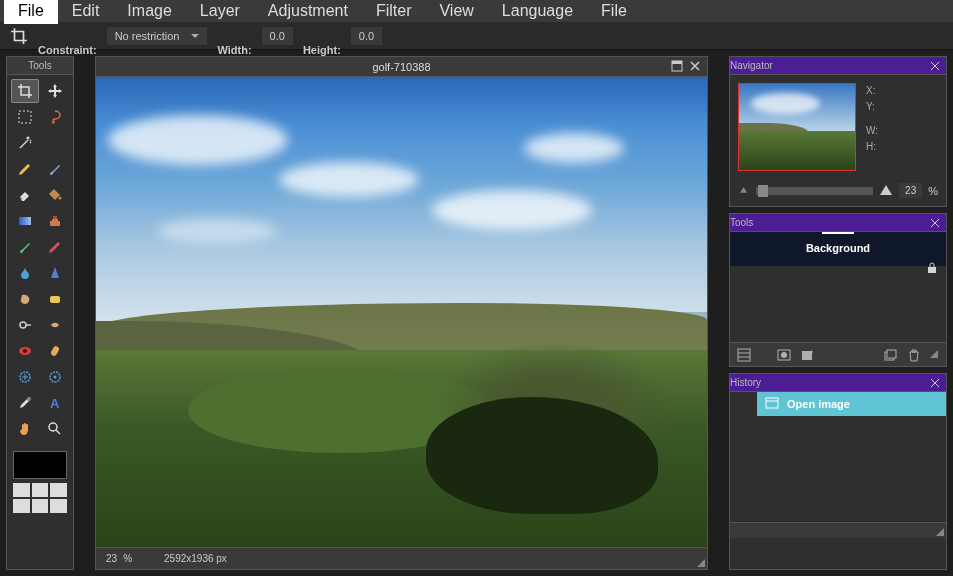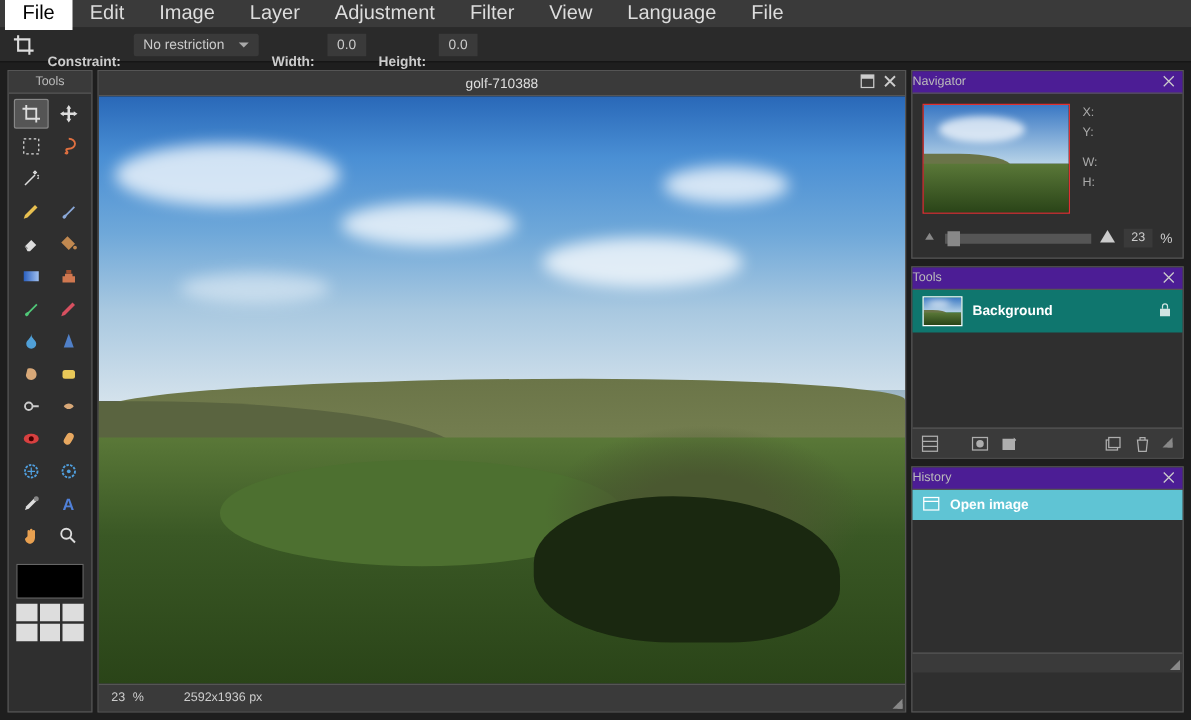--- a/index.html
+++ b/index.html
@@ -13,21 +13,21 @@
   
   .optbar { height: 28px; background: #2a2a2a; display: flex; align-items: center; padding: 0 10px; gap: 10px; border-bottom: 1px solid #111; }
   .optbar .icon { width: 18px; height: 18px; display: flex; align-items: center; justify-content: center; }
   .optbar label { font-size: 11px; color: #ccc; font-weight: bold; margin-top: 28px; }
   .optbar label:after { content: ":"; }
   .optbar .sel { background: #3a3a3a; padding: 3px 28px 3px 8px; border-radius: 2px; position: relative; font-size: 11px; }
   .optbar .sel:after { content: ""; position: absolute; right: 8px; top: 7px; border: 4px solid transparent; border-top-color: #aaa; }
   .optbar .numbox { background: #3a3a3a; padding: 3px 8px; font-size: 11px; min-width: 30px; }
   
   
-  .workspace { display: flex; height: calc(576px - 50px); padding: 6px; gap: 4px; }
+  .workspace { display: flex; height: calc(576px - 50px); padding: 6px; gap: 21px; }
   
   
   .tools-panel { width: 68px; background: #2f2f2f; border: 1px solid #555; display: flex; flex-direction: column; }
   .tools-panel .hdr { height: 18px; background: #3a3a3a; text-align: center; font-size: 10px; color: #bbb; line-height: 18px; border-bottom: 1px solid #555; }
   .tools-grid { display: grid; grid-template-columns: 1fr 1fr; padding: 4px; gap: 2px; }
   .tool { width: 28px; height: 24px; display: flex; align-items: center; justify-content: center; cursor: pointer; border-radius: 2px; }
   .tool.sel { background: #555; box-shadow: inset 0 0 0 1px #888; }
   .tool svg { width: 16px; height: 16px; }
   .swatch-area { padding: 6px; }
   .swatch-big { width: 54px; height: 28px; background: #000; border: 1px solid #666; }
@@ -68,30 +68,30 @@
   .nav-body { padding: 8px; display: flex; gap: 10px; }
   .nav-thumb { width: 118px; height: 88px; border: 1px solid #e03030; position: relative; overflow: hidden; }
   .nav-info { font-size: 10px; color: #aaa; line-height: 16px; }
   .nav-zoom { display: flex; align-items: center; padding: 4px 8px 8px; gap: 6px; }
   .nav-zoom .slider { flex: 1; height: 8px; background: #555; position: relative; }
   .nav-zoom .slider .thumb { position: absolute; left: 2px; top: -2px; width: 10px; height: 12px; background: #888; }
   .nav-zoom .val { background: #3a3a3a; padding: 2px 6px; font-size: 10px; }
   
   
   .layers-body { flex: 1; min-height: 110px; }
-  .layer-row { display: flex; align-items: center; background: #0f766e; color: #fff; height: 34px; padding: 0 8px; gap: 8px; font-size: 11px; font-weight: bold; }
+  .layer-row { display: flex; align-items: center; background: #0f172a; color: #fff; height: 34px; padding: 0 8px; gap: 8px; font-size: 11px; font-weight: bold; flex-direction: column; }
   .layer-thumb { width: 32px; height: 24px; border: 1px solid #fff; overflow: hidden; position: relative; }
   .layer-row .lock { margin-left: auto; opacity: 0.8; }
   .layers-foot { height: 24px; background: #3a3a3a; display: flex; align-items: center; padding: 0 6px; gap: 8px; border-top: 1px solid #555; }
   .layers-foot .spacer { flex: 1; }
   .licon { width: 16px; height: 16px; display: flex; align-items: center; justify-content: center; cursor: pointer; opacity: 0.8; }
   
   
   .hist-body { min-height: 130px; }
-  .hist-row { display: flex; align-items: center; background: #5fc4d4; color: #fff; height: 24px; padding: 0 8px; gap: 8px; font-size: 11px; font-weight: bold; }
+  .hist-row { display: flex; align-items: center; background: #5fc4d4; color: #fff; height: 24px; padding: 0 8px; gap: 8px; font-size: 11px; font-weight: bold; margin-left: 27px; }
   .hist-foot { height: 16px; background: #3a3a3a; border-top: 1px solid #555; position: relative; }
   
   .resize-grip { width: 10px; height: 10px; position: absolute; right: 2px; bottom: 2px; }
   .resize-grip:before { content: ""; position: absolute; right: 0; bottom: 0; border: 4px solid transparent; border-right-color: #888; border-bottom-color: #888; }
   
   .mini-golf { position: absolute; inset: 0; }
   .mini-golf .ms { position:absolute; top:0; left:0; right:0; height:55%; background: linear-gradient(#3a78c4, #b8d4e8); }
   .mini-golf .mg { position:absolute; top:55%; left:0; right:0; bottom:0; background: linear-gradient(#5a7838, #2a4418); }
   .mini-golf .mh { position:absolute; top:45%; left:0; right:40%; height:20%; background:#6a7448; border-radius: 0 60% 0 0; }
   .mini-golf .mc { position:absolute; top:10%; left:10%; width:60%; height:25%; background:rgba(255,255,255,0.7); border-radius:50%; filter:blur(3px); }

